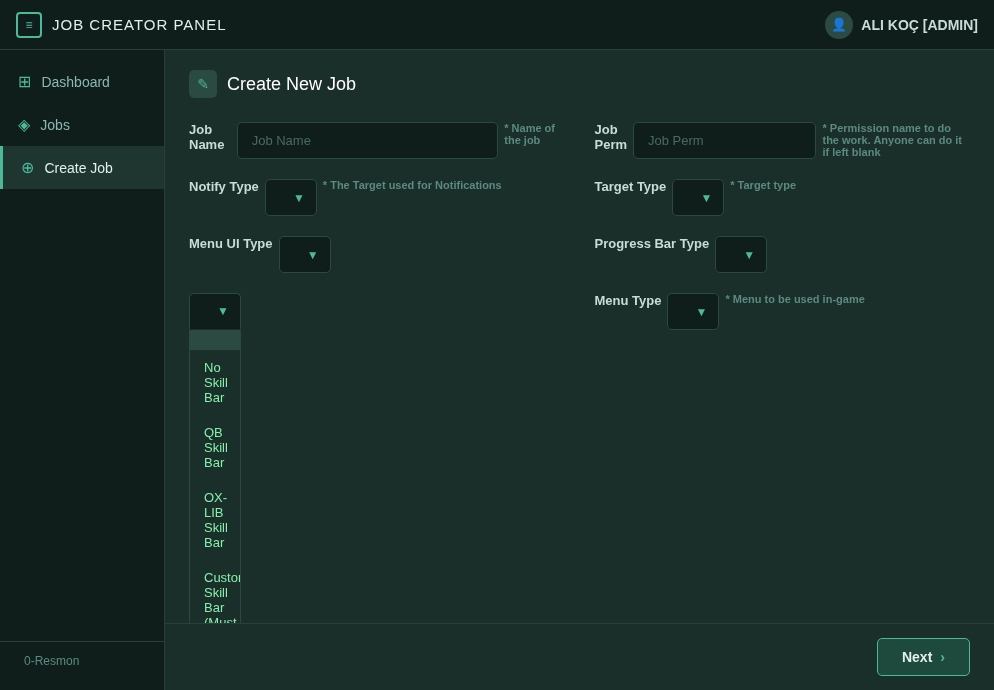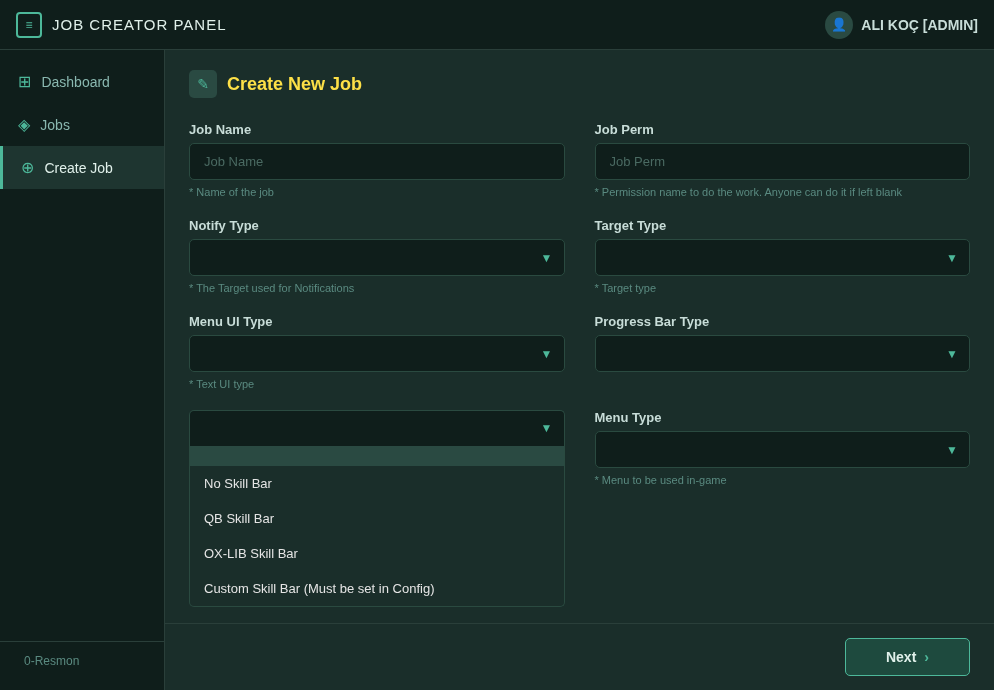--- a/index.html
+++ b/index.html
@@ -133,33 +133,33 @@
       background: #2a4a42;
       border-radius: 5px;
       display: flex;
       align-items: center;
       justify-content: center;
       color: #4db89a;
       font-size: 14px;
     }
     .page-title {
       font-size: 18px;
-      font-weight: 700;
-      color: #fde047;
+      font-weight: 400;
+      color: #ffffff;
     }
 
     
     .form-grid {
       display: grid;
       grid-template-columns: 1fr 1fr;
       gap: 20px 30px;
     }
     .form-group {
       display: flex;
-      flex-direction: column;
+      flex-direction: row;
       gap: 6px;
     }
     .form-label {
       font-size: 13px;
       font-weight: 600;
       color: #c8ddd8;
     }
     .form-input {
       background: #0f1e1b;
       border: 1px solid #2a4a40;
@@ -169,20 +169,21 @@
       font-size: 13px;
       outline: none;
       width: 100%;
     }
     .form-input::placeholder {
       color: #4a6a62;
     }
     .form-hint {
       font-size: 11px;
       color: #5a8a80;
+      font-weight: bold;
     }
 
     
     .select-wrapper {
       position: relative;
     }
     .form-select {
       background: #0f1e1b;
       border: 1px solid #2a4a40;
       border-radius: 5px;
@@ -216,21 +217,21 @@
       background: #1a2e2a;
       border: 1px solid #2a4a40;
       border-top: none;
       border-radius: 0 0 5px 5px;
       z-index: 100;
       overflow: hidden;
     }
     .dropdown-option {
       padding: 10px 14px;
       font-size: 13px;
-      color: #e5e5e5;
+      color: #86efac;
       cursor: pointer;
     }
     .dropdown-option:first-child {
       background: #2a4a42;
       color: #4a6a62;
     }
 
     
     .bottom-bar {
       display: flex;
@@ -240,21 +241,21 @@
       border-top: 1px solid #2a3f3a;
       flex-shrink: 0;
     }
     .next-button {
       background: #1e4a3e;
       border: 1px solid #4db89a;
       border-radius: 5px;
       color: #e0f0ea;
       font-size: 14px;
       font-weight: 600;
-      padding: 10px 40px;
+      padding: 10px 24px;
       cursor: pointer;
       display: flex;
       align-items: flex-end;
       gap: 8px;
     }
     .next-button .arrow {
       font-size: 14px;
       color: #4db89a;
     }
   </style>
@@ -339,21 +340,20 @@
         </div>
 
         <div class="form-group">
           <label class="form-label">Menu UI Type</label>
           <div class="select-wrapper">
             <select class="form-select">
               <option value=""></option>
             </select>
             <span class="select-arrow">▼</span>
           </div>
-          <span class="form-hint">* Text UI type</span>
         </div>
 
         <div class="form-group">
           <label class="form-label">Progress Bar Type</label>
           <div class="select-wrapper">
             <select class="form-select">
               <option value=""></option>
             </select>
             <span class="select-arrow">▼</span>
           </div>

